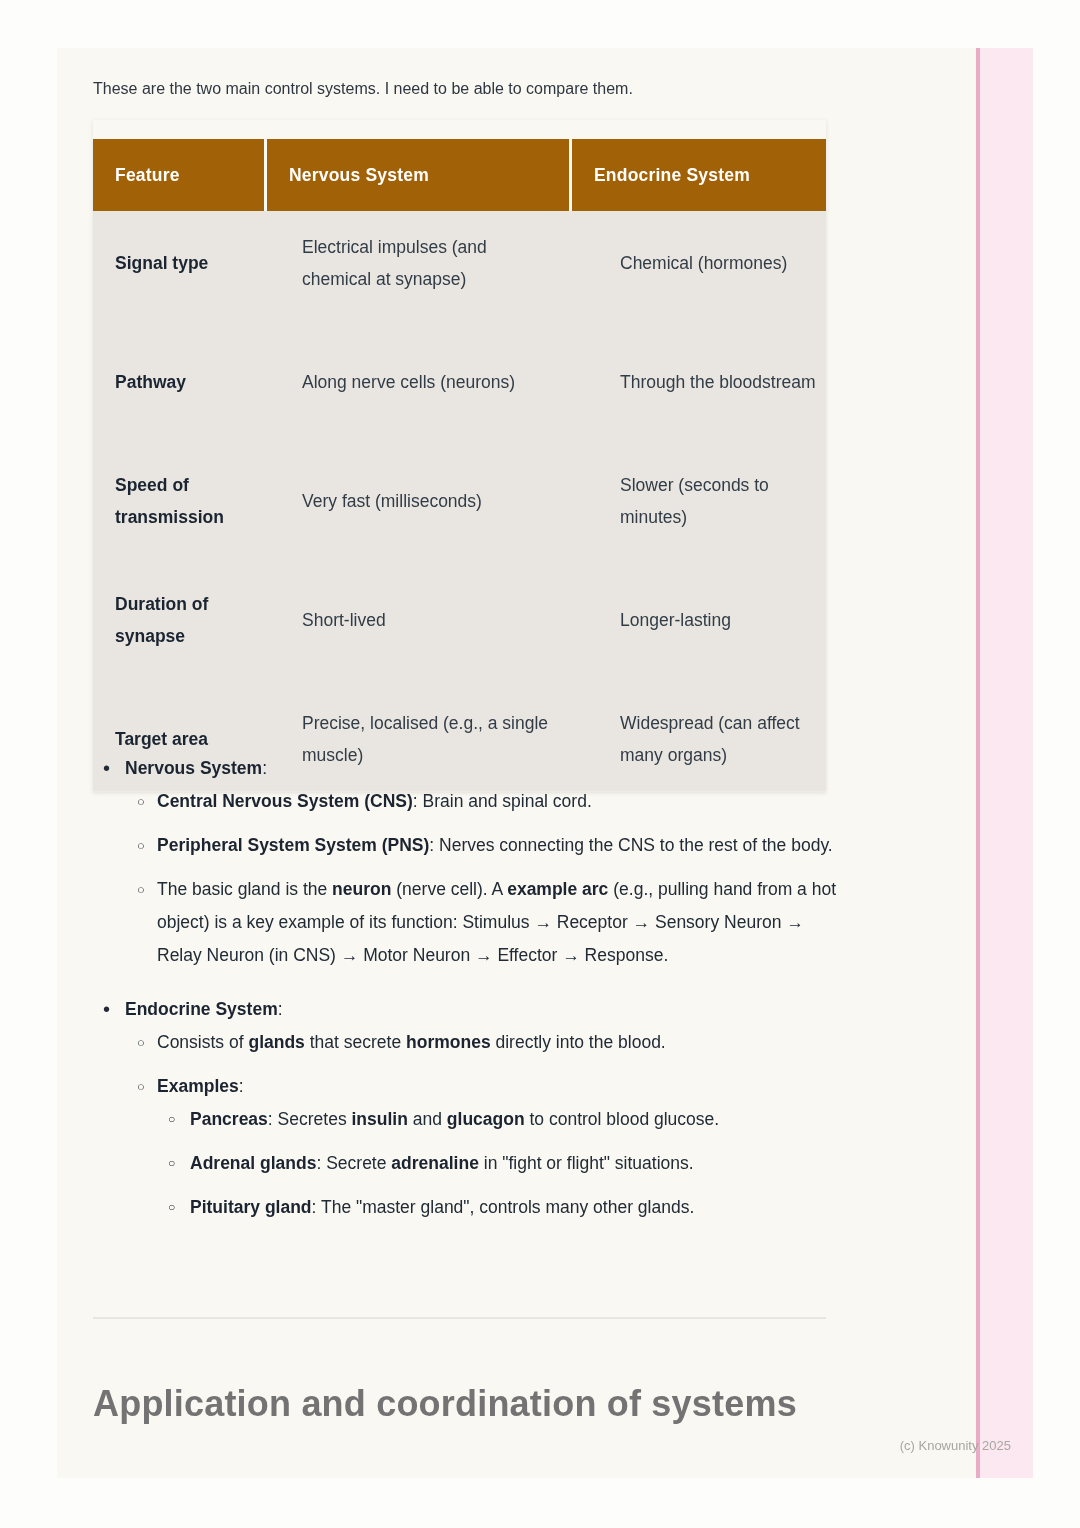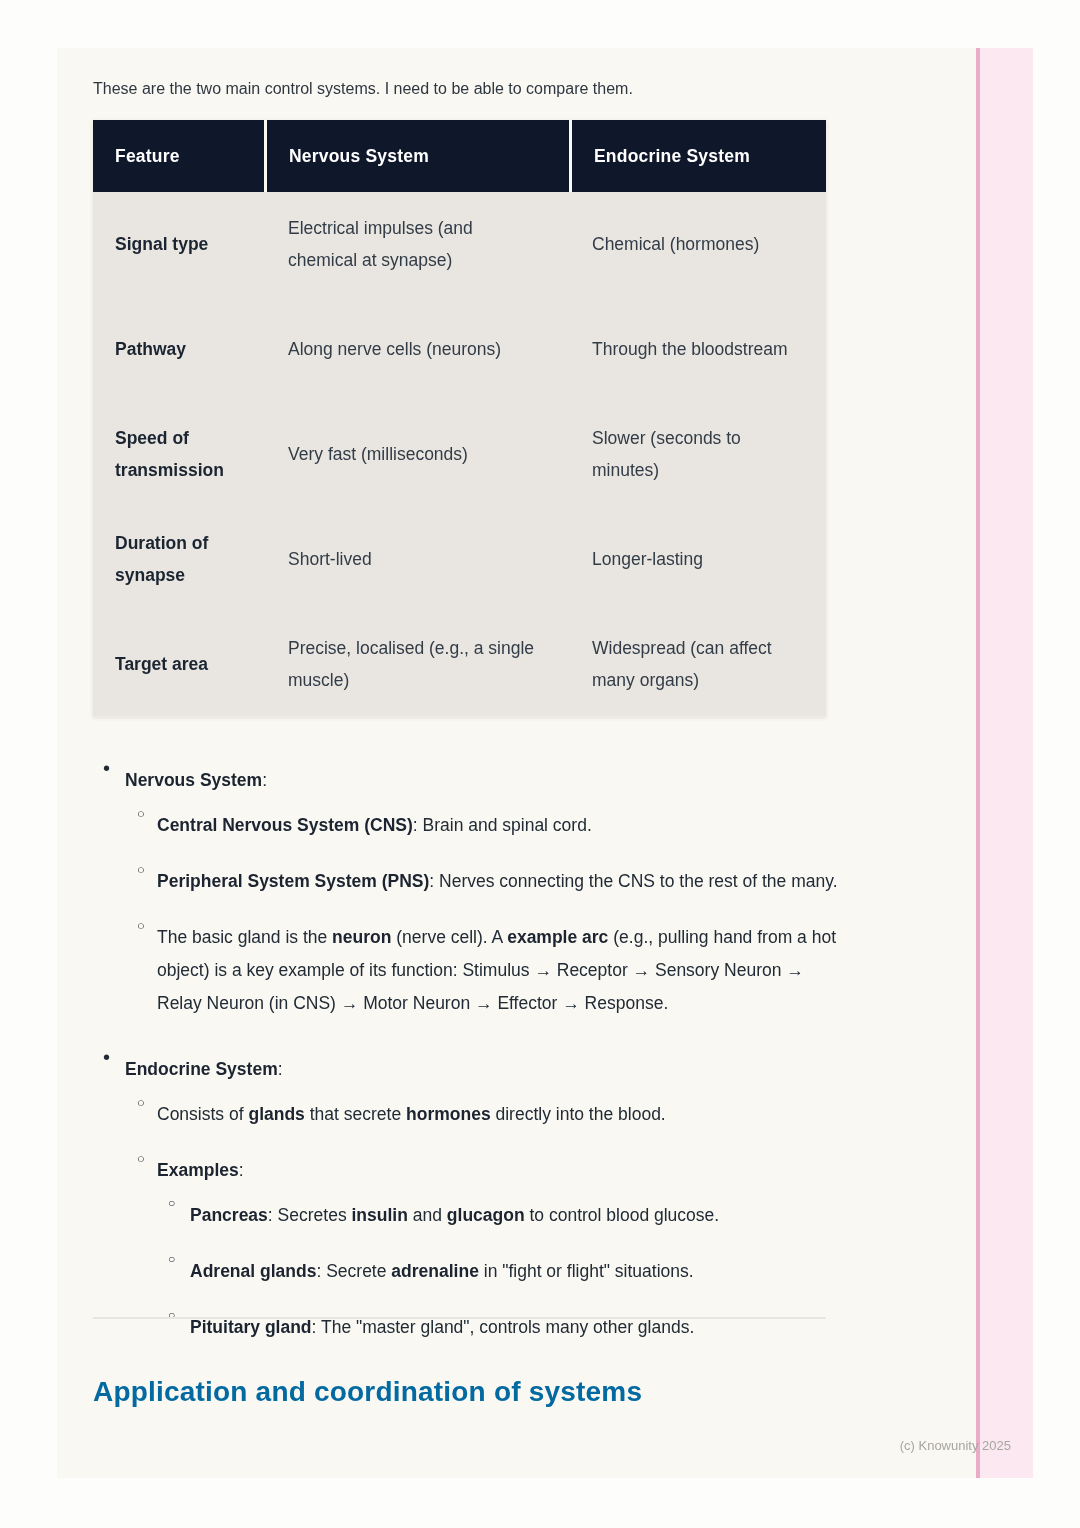--- a/index.html
+++ b/index.html
@@ -25,58 +25,58 @@
   .cmp-table{
     position:absolute;left:36px;top:72px;width:733px;
     box-shadow:0 1px 4px rgba(60,50,40,.12);
     background:#faf8f2;
   }
   .thead{
     display:grid;grid-template-columns:171px 302px 254px;gap:3px;
     background:#faf8f2;
   }
   .th{
-    background:#0f172a;color:#ffffff;height:72px;
+    background:#a16207;color:#ffffff;height:72px;
     display:flex;align-items:center;padding-left:22px;
-    font-size:17.5px;font-weight:700;letter-spacing:.2px;
+    font-size:17.5px;font-weight:700;letter-spacing:.2px;margin-top:19px;
   }
   .tbody{
     display:grid;grid-template-columns:172px 303px 256px;
-    gap:1px;background:#e9e6e1;
+    gap:15px;background:#e9e6e1;
     border-bottom:1px solid #ecebe6;
   }
   .td{
     min-height:104px;display:flex;align-items:center;
     padding:14px 24px 14px 22px;box-sizing:border-box;
     font-size:17.5px;line-height:32px;color:#323c47;
   }
   .td.feature{font-weight:700;color:#1b2531;}
   
   .notes{
     position:absolute;left:36px;top:704px;width:748px;
     font-size:17.5px;line-height:33px;color:#212b36;
   }
   .note-item{display:flex;align-items:flex-start;}
   .note-item .marker{flex:none;color:#212b36;}
-  .note-item .txt{flex:1;margin-top:12px;}
+  .note-item .txt{flex:1;}
   .lvl1{margin-left:10px;}
   .lvl1 .marker{width:22px;font-size:20px;}
   .lvl2{margin-left:44px;}
   .lvl2 .marker{width:20px;font-size:13px;line-height:33px;}
   .lvl3{margin-left:75px;}
   .lvl3 .marker{width:22px;font-size:12px;line-height:33px;}
   .notes b{font-weight:700;color:#1b2430;}
   
   .divider{
     position:absolute;left:36px;top:1269px;width:733px;height:2px;
     background:#e8e6e1;
   }
   .section-heading{
     position:absolute;left:36px;top:1305px;width:800px;
-    font-size:28px;font-weight:700;color:#0369a1;letter-spacing:.2px;
+    font-size:36px;font-weight:700;color:#737373;letter-spacing:.2px;
   }
   .copyright{
     position:absolute;right:22px;top:1390px;z-index:2;
     font-size:13px;color:#a9a6a1;
   }
 </style>
 </head>
 <body>
 
 <div class="card">
@@ -142,21 +142,21 @@
       <div class="note-item lvl1" style="margin-top: 0px;">
         <span class="marker">•</span>
         <span class="txt"><b>Nervous System</b><span>:</span></span>
       </div>
       <div class="note-item lvl2" style="margin-top: 0px;">
         <span class="marker">○</span>
         <span class="txt"><b>Central Nervous System (CNS)</b><span>: Brain and spinal cord.</span></span>
       </div>
       <div class="note-item lvl2" style="margin-top: 11px;">
         <span class="marker">○</span>
-        <span class="txt"><b>Peripheral System System (PNS)</b><span>: Nerves connecting the CNS to the rest of the many.</span></span>
+        <span class="txt"><b>Peripheral System System (PNS)</b><span>: Nerves connecting the CNS to the rest of the body.</span></span>
       </div>
       <div class="note-item lvl2" style="margin-top: 11px;">
         <span class="marker">○</span>
         <span class="txt"><span>The basic gland is the </span><b>neuron</b><span> (nerve cell). A </span><b>example arc</b><span> (e.g., pulling hand from a hot object) is a key example of its function: Stimulus → Receptor → Sensory Neuron → Relay Neuron (in CNS) → Motor Neuron → Effector → Response.</span></span>
       </div>
       <div class="note-item lvl1" style="margin-top: 21px;">
         <span class="marker">•</span>
         <span class="txt"><b>Endocrine System</b><span>:</span></span>
       </div>
       <div class="note-item lvl2" style="margin-top: 0px;">

